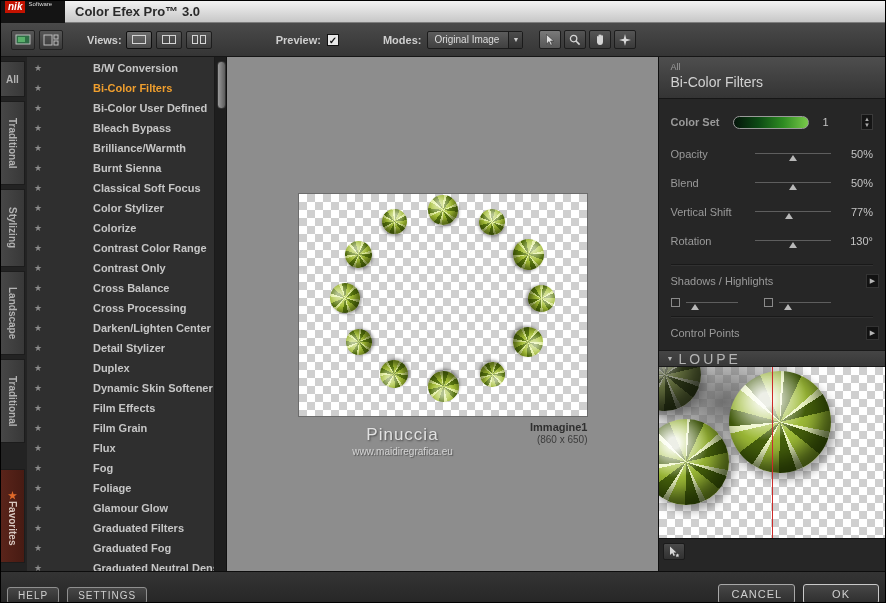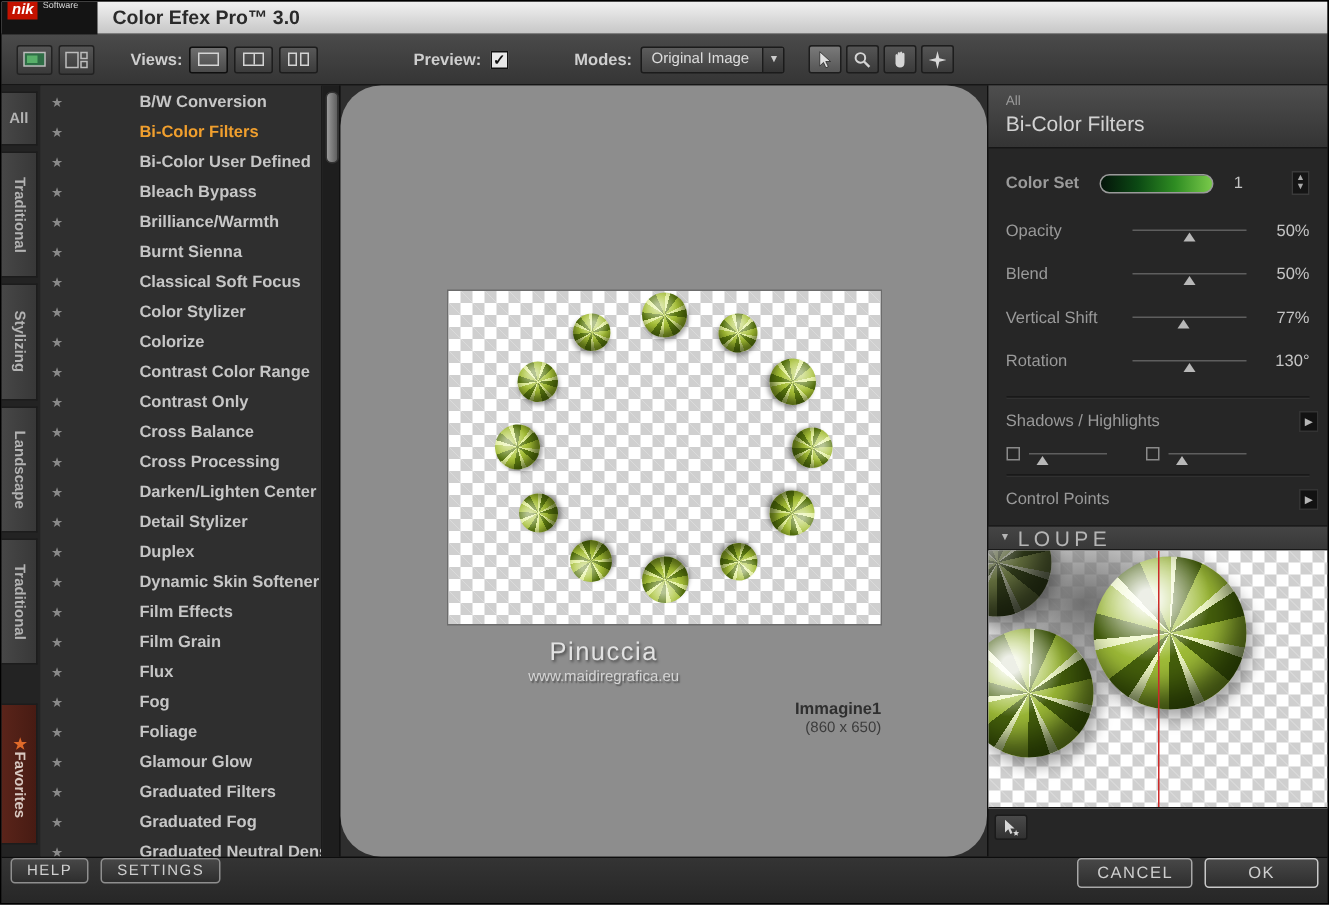--- a/index.html
+++ b/index.html
@@ -60,37 +60,37 @@
   .fstar{color:#8a8a8a;font-size:9px;width:15px;flex:none;}
   .flabel{color:#c6c6c6;font-size:11px;font-weight:bold;white-space:nowrap;margin-left:44px;}
   .filter-item.selected .flabel{color:#f09f2e;}
 
   
   #list-scrollbar{width:13px;background:#1e1e1e;border-right:1px solid #111;position:relative;}
   #list-thumb{position:absolute;left:2px;top:4px;width:9px;height:48px;border-radius:4px;
     background:linear-gradient(90deg,#9a9a9a,#5c5c5c);border:1px solid #333;cursor:pointer;}
 
   
-  #canvas{width:431px;background:#8d8d8d;position:relative;border-radius:27px;}
+  #canvas{width:431px;background:#8d8d8d;position:relative;}
   .checker{background-color:#fff;
     background-image:linear-gradient(45deg,#cfcfcf 25%,transparent 25%,transparent 75%,#cfcfcf 75%),
                      linear-gradient(45deg,#cfcfcf 25%,transparent 25%,transparent 75%,#cfcfcf 75%);
     background-size:16px 16px;background-position:0 0,8px 8px;}
   #preview-image{position:absolute;left:72px;top:137px;width:288px;height:222px;overflow:hidden;
     box-shadow:0 0 0 1px rgba(60,60,60,.4);}
   .flower{position:absolute;border-radius:50%;
     background:
       radial-gradient(circle at 38% 32%, rgba(255,255,255,.55) 0 8%, rgba(255,255,255,0) 45%),
       repeating-conic-gradient(from 15deg, #5c7a10 0 22deg, #aac437 22deg 48deg, #e2f095 48deg 60deg),
       #93b02c;
     box-shadow:inset -3px -4px 6px rgba(30,45,0,.65), 1px 2px 3px rgba(0,0,0,.35);}
   .caption{position:absolute;left:55px;top:368px;width:240px;text-align:center;}
   .cap-title{color:#e2e2e2;font-size:17px;letter-spacing:1px;text-shadow:1px 1px 2px rgba(0,0,0,.5);}
   .cap-url{color:#d5d5d5;font-size:10px;margin-top:1px;text-shadow:1px 1px 1px rgba(0,0,0,.4);}
-  .img-meta{position:absolute;left:225px;top:364px;width:135px;text-align:right;margin-top:46px;}
+  .img-meta{position:absolute;left:225px;top:364px;width:135px;text-align:right;}
   .meta-name{color:#2f2f2f;font-size:11px;font-weight:bold;}
   .meta-size{color:#3c3c3c;font-size:10px;margin-top:1px;}
 
   
   #panel{width:228px;background:#262626;border-left:1px solid #101010;display:flex;flex-direction:column;}
   .panel-header{background:linear-gradient(#4e4e4e,#343434);padding:5px 12px 8px;border-bottom:1px solid #161616;}
   .ph-cat{color:#9b9b9b;font-size:9px;}
   .ph-title{color:#d2d2d2;font-size:14px;margin-top:2px;}
   .panel-controls{padding:10px 12px 0;}
   .colorset-row{display:flex;align-items:center;height:26px;margin-bottom:4px;}
@@ -132,21 +132,21 @@
       #6f8e1c;
     box-shadow:inset -10px -12px 20px rgba(18,30,0,.75), 4px 6px 10px rgba(0,0,0,.35);}
   .ball.dim{filter:brightness(.65) saturate(.6);}
   .loupe-line{position:absolute;left:50%;top:0;bottom:0;width:1px;background:#cc2a2a;}
   .loupe-footer{display:flex;align-items:center;padding:4px 4px 0;}
   .loupe-btn{width:22px;height:17px;background:linear-gradient(#4a4a4a,#313131);border:1px solid #1b1b1b;
     border-radius:2px;display:flex;align-items:center;justify-content:center;padding:0;cursor:pointer;}
 
   
   #footer{height:33px;background:linear-gradient(#343434,#262626);border-top:1px solid #0d0d0d;
-    display:flex;align-items:flex-start;padding:0 6px;}
+    display:flex;align-items:flex-end;padding:0 6px;}
   .fbtn{background:linear-gradient(#474747,#2e2e2e);border:1px solid #a8a8a8;border-radius:3px;
     color:#cfcfcf;font-size:11px;letter-spacing:1px;padding:3px 12px;font-family:inherit;cursor:pointer;}
   .fbtn.small{border-color:#8f8f8f;padding:2px 10px;font-size:10px;}
   .fbtn.right{margin-left:8px;}
   .fbtn.ok{padding:3px 28px;border-color:#c9c9c9;}
   #footer .spacer{margin-left:auto;}
 </style>
 </head>
 <body>
 

